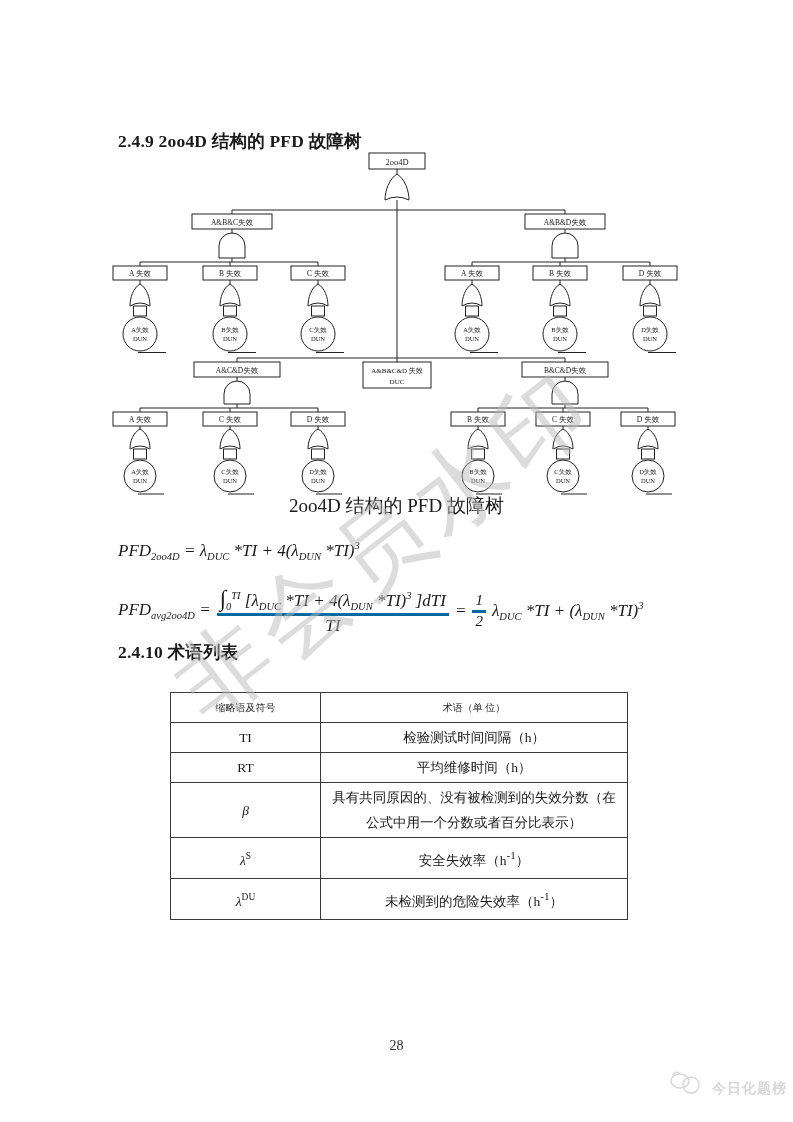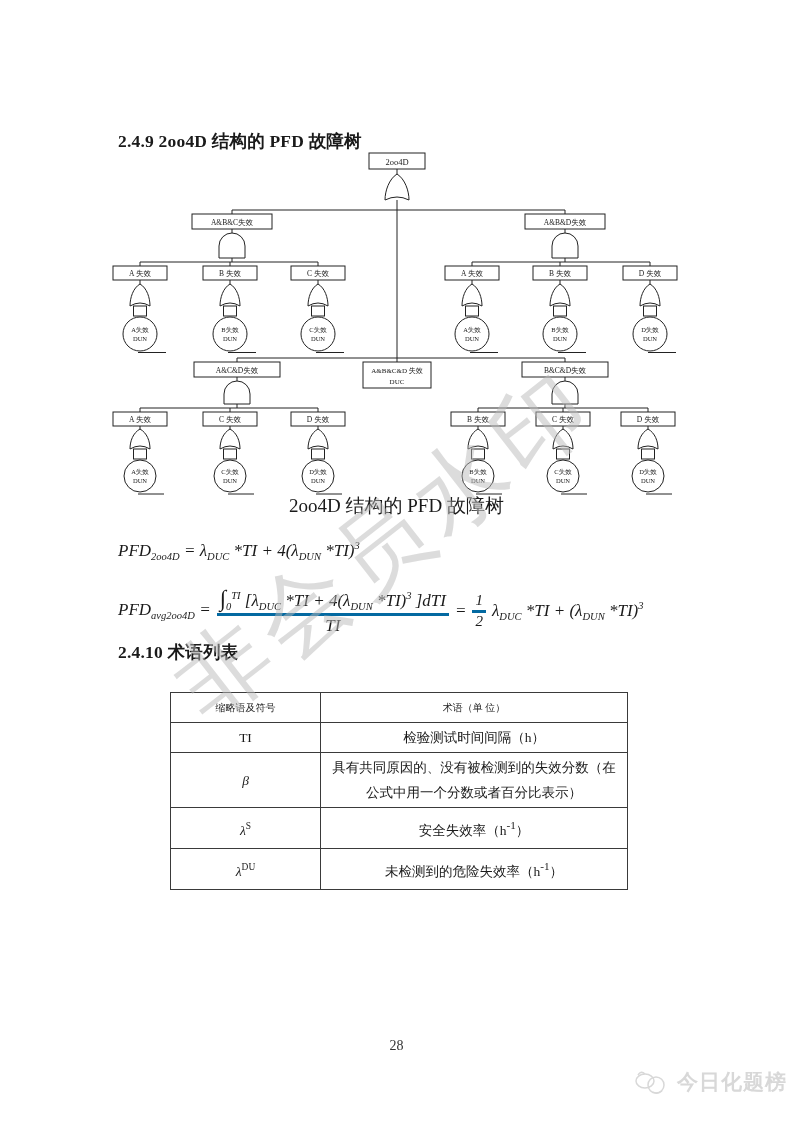--- a/index.html
+++ b/index.html
@@ -32,23 +32,23 @@
     text-align:center;vertical-align:middle;padding:2px 6px;line-height:25px;
   }
   table.terms col.c1{width:150px;} table.terms col.c2{width:307px;}
   table.terms th{font-size:10px;}
   td.vtop{vertical-align:top;padding-top:5px;}
   td.wrapleft{text-align:left;padding:0 9px;line-height:26px;}
   .sym{font-style:italic;}
   .sym sup{font-style:normal;font-size:70%;}
   
   .pageno{width:793px;text-align:center;font-size:14px;color:#333;}
-  .brand{display:flex;align-items:flex-start;gap:6px;color:#d8d8d8;
+  .brand{display:flex;align-items:flex-end;gap:6px;color:#d8d8d8;
          font-family:"Liberation Sans","DejaVu Sans",sans-serif;
-         font-size:21px;font-weight:bold;letter-spacing:1px;}
+         font-size:14px;font-weight:bold;letter-spacing:1px;}
   
   .watermark{
     left:385px;top:545px;transform:translate(-50%,-50%) rotate(-38deg);
     font-size:92px;color:rgba(185,185,185,0.5);letter-spacing:8px;white-space:nowrap;
     pointer-events:none;z-index:9;font-family:"Liberation Serif","DejaVu Serif",serif;
   }
 </style>
 </head>
 <body>
 
@@ -280,20 +280,24 @@
     </colgroup>
   <tbody>
       <tr style="height:21px;">
     <th>缩略语及符号</th>
     <th>术语（单 位）</th>
   </tr>
   <tr style="height:26px;">
     <td>TI</td>
     <td>检验测试时间间隔（h）</td>
   </tr>
+  <tr style="height:25px;">
+    <td>RT</td>
+    <td>平均维修时间（h）</td>
+  </tr>
   <tr style="height:53px;">
     <td class="sym">β</td>
     <td class="wrapleft">具有共同原因的、没有被检测到的失效分数（在公式中用一个分数或者百分比表示）</td>
   </tr>
   <tr style="height:41px;">
     <td class="sym vtop">λ<sup>S</sup></td>
     <td class="vtop">安全失效率（h<sup>-1</sup>）</td>
   </tr>
   <tr style="height:41px;">
     <td class="sym vtop">λ<sup>DU</sup></td>

